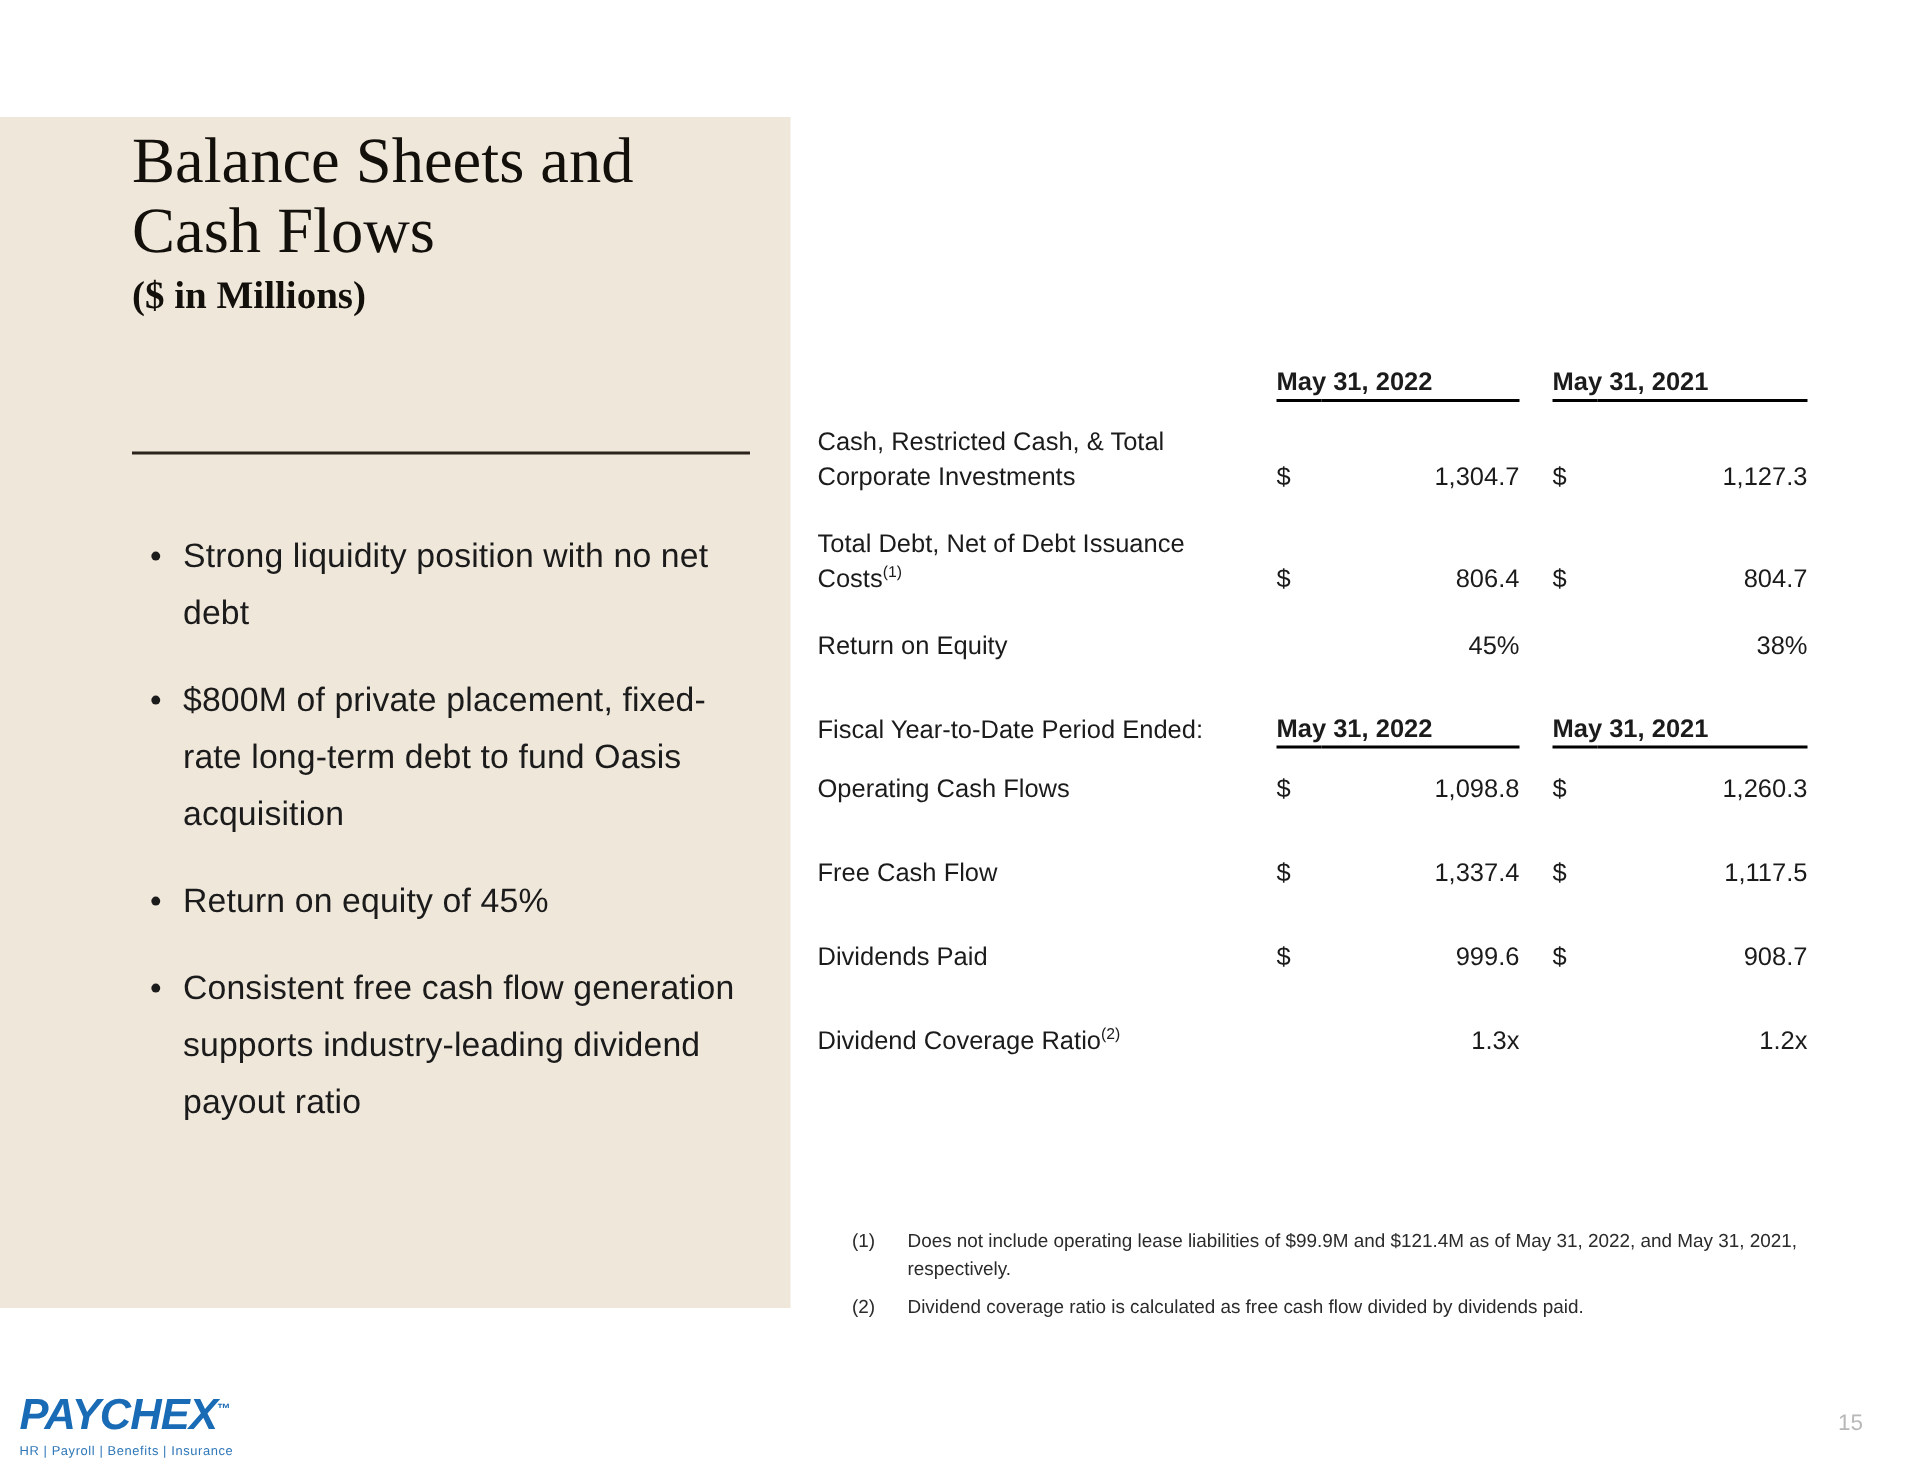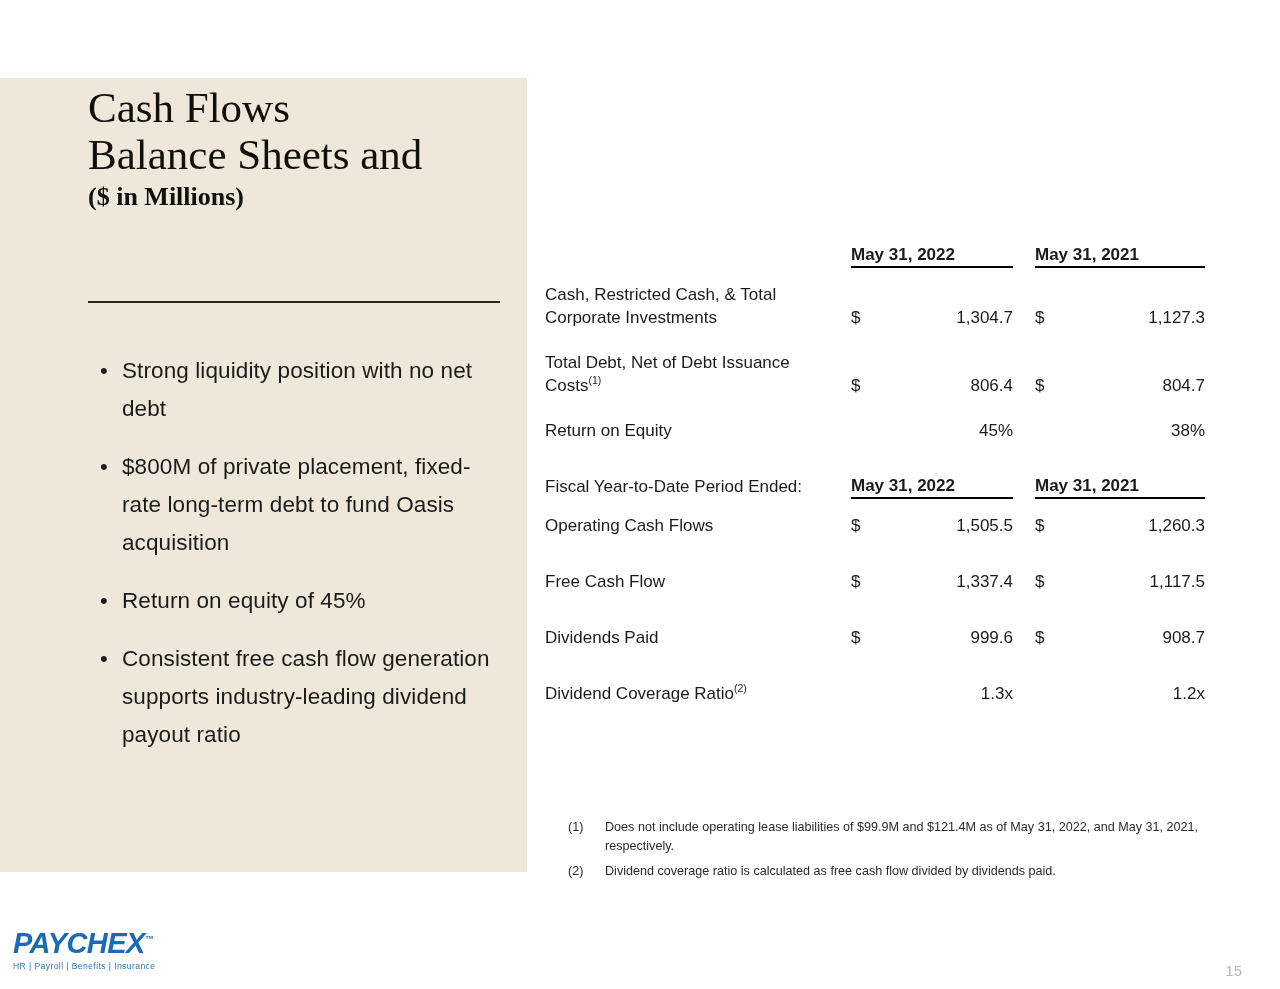--- a/index.html
+++ b/index.html
@@ -194,34 +194,34 @@
     color: #2f77b8;
     letter-spacing: 0.4px;
     margin-top: 3px;
     white-space: nowrap;
   }
 
   
   #page-number {
     position: absolute;
     right: 38px;
-    top: 962px;
+    top: 940px;
     font-size: 15px;
     color: #b8b8b8;
     text-align: right;
   }
 </style>
 </head>
 <body>
 
 <div id="left-panel"></div>
 
 <div id="title-block">
+  <div class="deck-title">Balance Sheets and</div>
   <div class="deck-title">Cash Flows</div>
-  <div class="deck-title">Balance Sheets and</div>
   <div class="deck-subtitle">($ in Millions)</div>
 </div>
 <div id="title-rule"></div>
 
 <div id="bullet-list">
   <div class="bullet-item">
     <span class="bullet-marker">•</span>
     <span class="bullet-text">Strong liquidity position with no net debt</span>
   </div>
   <div class="bullet-item">
@@ -309,21 +309,21 @@
         <td></td>
         <td class="col-head" colspan="2">May 31, 2021</td>
       </tr>
       <tr class="spacer-row-sm">
           <td colspan="6"></td>
         </tr>
 
       <tr>
         <td class="row-label">Operating Cash Flows</td>
         <td class="cur">$</td>
-        <td class="val">1,505.5</td>
+        <td class="val">1,098.8</td>
         <td></td>
         <td class="cur">$</td>
         <td class="val">1,260.3</td>
       </tr>
       <tr class="spacer-row">
           <td colspan="6" style="height:33px"></td>
         </tr>
 
       <tr>
         <td class="row-label">Free Cash Flow</td>

